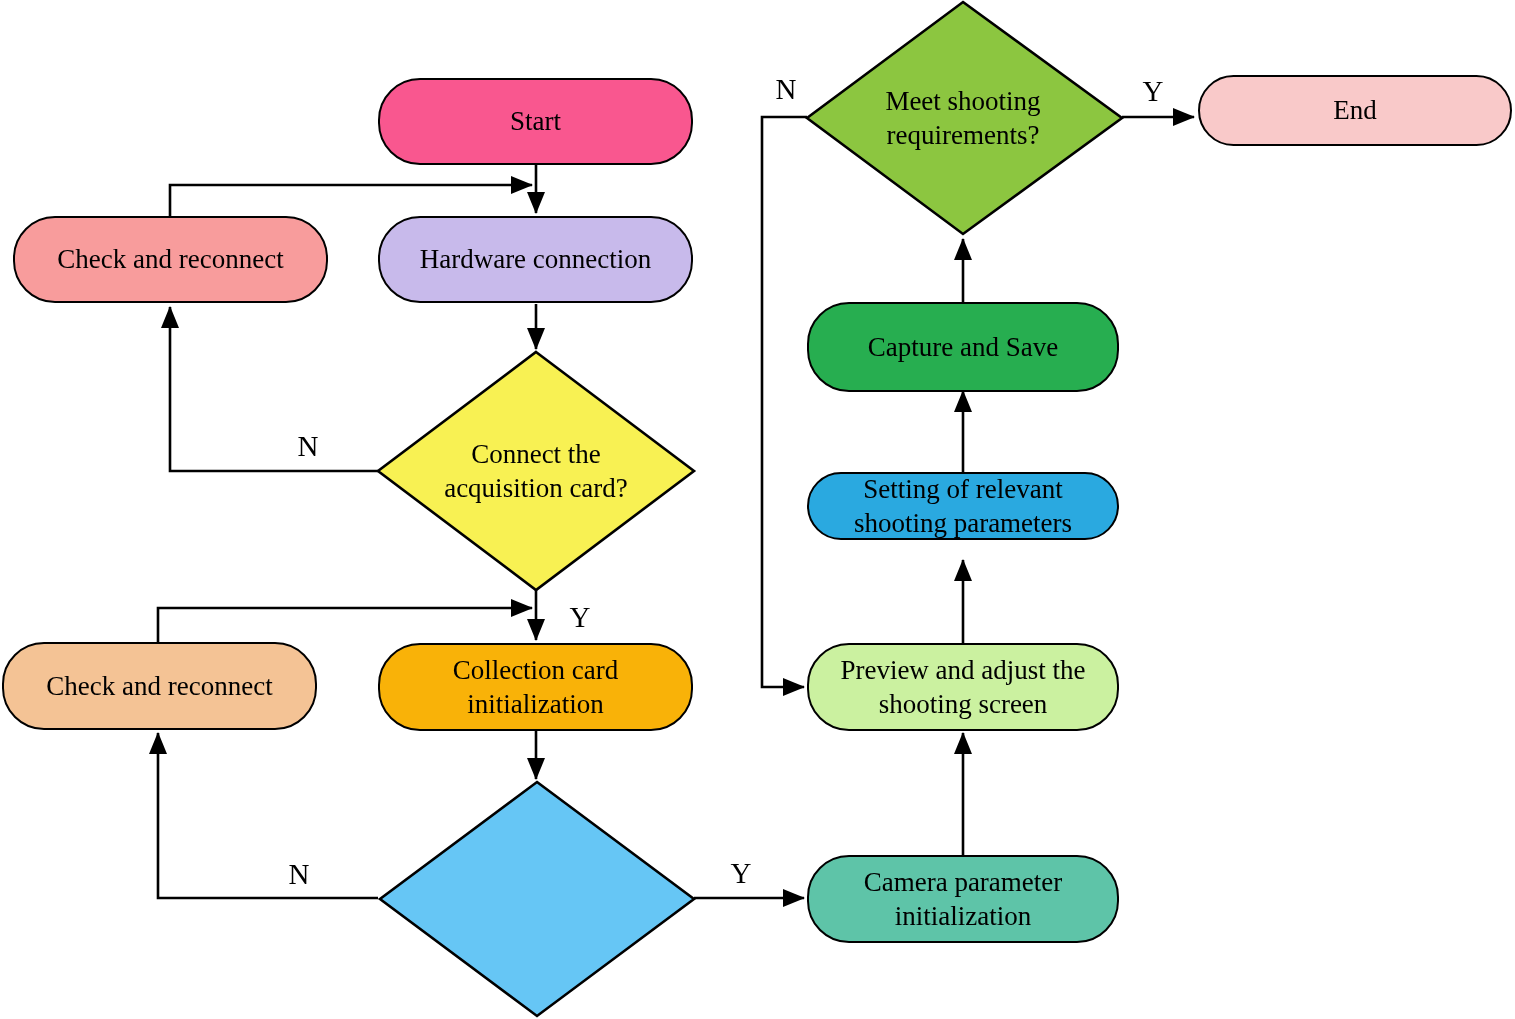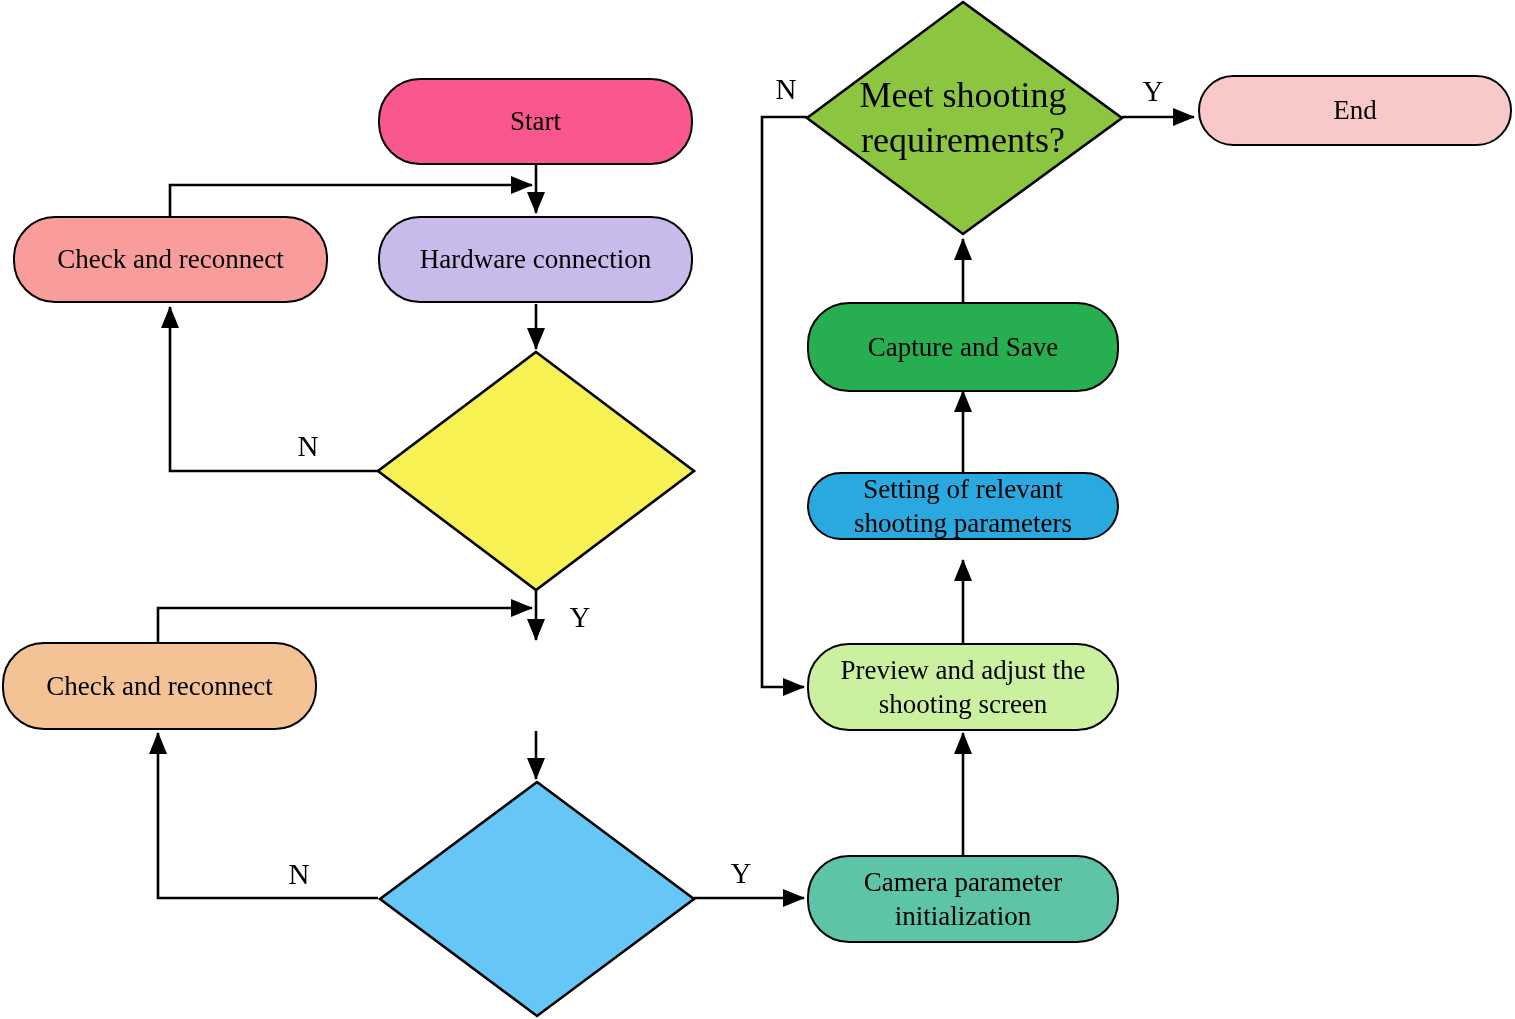--- a/index.html
+++ b/index.html
@@ -42,21 +42,21 @@
     line-height: 1.26;
     color: #000000;
     padding: 16px 25px;
   }
   .dlabel {
     position: absolute;
     display: flex;
     align-items: center;
     justify-content: center;
     text-align: center;
-    font-size: 36px;
+    font-size: 27px;
     line-height: 1.26;
     color: #000000;
   }
   .elabel {
     position: absolute;
     font-size: 29px;
     color: #000000;
     transform: translate(-50%, -50%);
   }
 </style>
@@ -102,20 +102,23 @@
   </div>
 
   <div class="node" style="left: 378px; top: 216px; width: 315px; height: 87px; background-color: rgb(200, 186, 235);">
     <span>Hardware connection</span>
   </div>
 
   <div class="node" style="left: 2px; top: 642px; width: 315px; height: 88px; background-color: rgb(244, 195, 149);">
     <span>Check and reconnect</span>
   </div>
 
+  <div class="node" style="left: 378px; top: 643px; width: 315px; height: 88px; background-color: rgb(249, 178, 8);">
+    <span>Collection card initialization</span>
+  </div>
 
   <div class="node" style="left: 807px; top: 855px; width: 312px; height: 88px; background-color: rgb(94, 196, 168);">
     <span>Camera parameter initialization</span>
   </div>
 
   <div class="node" style="left: 807px; top: 643px; width: 312px; height: 88px; background-color: rgb(203, 241, 160);">
     <span>Preview and adjust the shooting screen</span>
   </div>
 
   <div class="node" style="left: 807px; top: 472px; width: 312px; height: 68px; background-color: rgb(42, 169, 224);">
@@ -123,20 +126,21 @@
   </div>
 
   <div class="node" style="left: 807px; top: 302px; width: 312px; height: 90px; background-color: rgb(39, 174, 80);">
     <span>Capture and Save</span>
   </div>
 
   <div class="node" style="left: 1198px; top: 75px; width: 314px; height: 71px; background-color: rgb(249, 201, 201);">
     <span>End</span>
   </div>
 
+  <div class="dlabel" style="left:411px; top:416px; width:250px; height:110px;">Connect the acquisition card?</div>
 
 
   <div class="dlabel" style="left:838px; top:63px; width:250px; height:110px;">Meet shooting requirements?</div>
 
   <div class="elabel" style="left:308px; top:446px;">N</div>
 
   <div class="elabel" style="left:580px; top:617px;">Y</div>
 
   <div class="elabel" style="left:299px; top:874px;">N</div>
 

